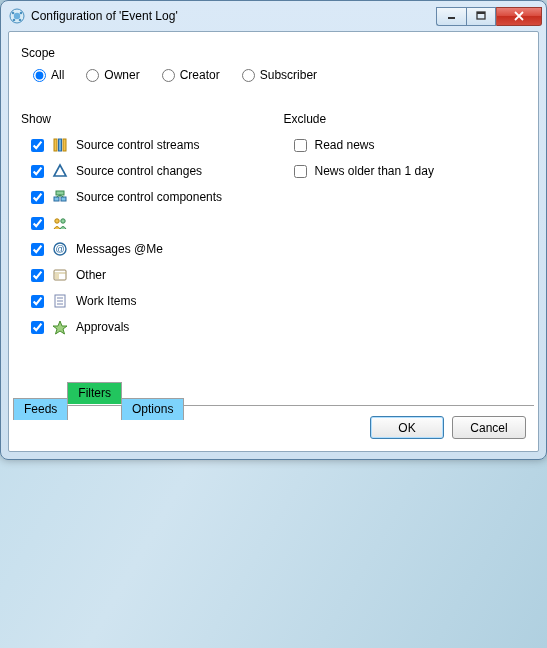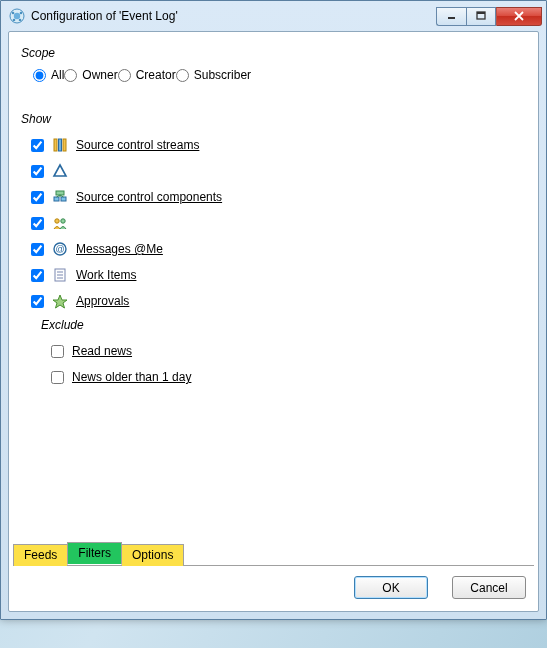--- a/index.html
+++ b/index.html
@@ -8,24 +8,24 @@
     padding: 0;
     width: 547px;
     height: 648px;
     font-family: "Segoe UI", Tahoma, sans-serif;
     font-size: 12px;
     background: linear-gradient(120deg, #b8d8e8 0%, #d0e4f0 50%, #b0d0e0 100%);
     overflow: hidden;
   }
   .window {
     width: 547px;
-    height: 620px;
+    height: 460px;
     background: linear-gradient(#dae9f7, #cde0f0);
     border: 1px solid #5a7fa0;
-    border-radius: 1px;
+    border-radius: 8px;
     box-shadow: 0 0 8px rgba(0,0,0,0.3);
     display: flex;
     flex-direction: column;
   }
   .titlebar {
     height: 30px;
     display: flex;
     align-items: center;
     padding: 0 2px 0 8px;
     background: transparent;
@@ -62,36 +62,36 @@
     border: 1px solid #8fa8bd;
     border-radius: 2px;
     display: flex;
     flex-direction: column;
   }
   .content {
     flex: 1;
     padding: 10px 12px 4px 12px;
     position: relative;
   }
-  .group-title { margin: 4px 0 6px 0; font-style: italic; }
+  .group-title { margin: 4px 0 6px 0; }
   .radio-row {
     display: flex;
     align-items: center;
+    gap: 22px;
     padding: 2px 0 10px 12px;
   }
   .radio-item { display:flex; align-items:center; gap:5px; }
   .radio-item input { margin:0; }
   .columns {
     display: flex;
     margin-top: 16px;
-    flex-direction: column;
   }
   .col { flex: 1; }
   .col.right { margin-left: 20px; }
-  .check-list { padding-left: 10px; text-decoration: underline; }
+  .check-list { padding-left: 10px; }
   .check-row {
     display: flex;
     align-items: center;
     gap: 8px;
     height: 26px;
   }
   .check-row input[type=checkbox] {
     width: 13px; height: 13px; margin:0;
   }
   .ico { width: 16px; height: 16px; display:flex; align-items:center; justify-content:center; }
@@ -100,38 +100,38 @@
     padding: 0 4px;
     align-items: flex-end;
     height: 24px;
     border-top: none;
   }
   .tab {
     padding: 3px 10px 4px 10px;
     border: 1px solid #a0a0a0;
     border-top: 1px solid #a0a0a0;
     border-bottom: none;
-    background: #fde047;
+    background: #7dd3fc;
     font-size: 12px;
     margin-right: -1px;
     position: relative;
-    top: 1px;
+    top: 15px;
   }
   .tab.active {
     background: #22c55e;
     border-bottom: 1px solid #fff;
     top: 0;
     z-index: 2;
   }
   .tabstrip-line {
     border-top: 1px solid #a0a0a0;
     margin: 0 4px;
   }
   .button-row {
-    display:flex; justify-content:flex-end; gap:24px;
+    display:flex; justify-content:flex-end; gap:8px;
     padding: 10px 12px 12px 0;
   }
   .btn {
     min-width: 74px;
     height: 23px;
     border: 1px solid #8a8a8a;
     border-radius: 3px;
     background: linear-gradient(#fdfdfd, #e7e7e7);
     font-size: 12px;
     padding: 0 12px;
@@ -216,20 +216,21 @@
                 </span>
                 <span>Source control streams</span>
               </div>
               <div class="check-row">
                 <input type="checkbox" checked="" style="">
                 <span class="ico">
                   <svg viewBox="0 0 16 16">
                     <path d="M8 2 L14 13 L2 13 Z" fill="none" stroke="#2a6aa0" stroke-width="1.6"></path>
                   </svg>
                 </span>
+                <span>Source control changes</span>
               </div>
               <div class="check-row">
                 <input type="checkbox" checked="" style="">
                 <span class="ico">
                   <svg viewBox="0 0 16 16">
                     <rect x="4" y="2" width="8" height="4" fill="#8fd19e" stroke="#3a8a50"></rect>
                     <rect x="2" y="8" width="5" height="4" fill="#7fc3e8" stroke="#2a6aa0"></rect>
                     <rect x="9" y="8" width="5" height="4" fill="#7fc3e8" stroke="#2a6aa0"></rect>
                     <line x1="8" y1="6" x2="8" y2="8" stroke="#3a8a50"></line>
                     <line x1="4.5" y1="8" x2="8" y2="6" stroke="#3a8a50"></line>
@@ -256,20 +257,31 @@
                     <circle cx="8" cy="8" r="6" fill="none" stroke="#2a6aa0" stroke-width="1.4"></circle>
                     <text x="8" y="11" text-anchor="middle" font-size="9" fill="#2a6aa0" font-family="sans-serif">@</text>
                   </svg>
                 </span>
                 <span>Messages @Me</span>
               </div>
               <div class="check-row">
                 <input type="checkbox" checked="" style="">
                 <span class="ico">
                   <svg viewBox="0 0 16 16">
+                    <rect x="2" y="3" width="12" height="10" rx="1" fill="#fefefe" stroke="#9a8860"></rect>
+                    <line x1="2" y1="6" x2="14" y2="6" stroke="#c8b880"></line>
+                    <rect x="3" y="7" width="4" height="5" fill="#e8dcb8"></rect>
+                  </svg>
+                </span>
+                <span>Other</span>
+              </div>
+              <div class="check-row">
+                <input type="checkbox" checked="" style="">
+                <span class="ico">
+                  <svg viewBox="0 0 16 16">
                     <rect x="3" y="2" width="10" height="12" fill="#fefefe" stroke="#7a88b0"></rect>
                     <line x1="5" y1="5" x2="11" y2="5" stroke="#7a88b0"></line>
                     <line x1="5" y1="8" x2="11" y2="8" stroke="#7a88b0"></line>
                     <line x1="5" y1="11" x2="11" y2="11" stroke="#7a88b0"></line>
                   </svg>
                 </span>
                 <span>Work Items</span>
               </div>
               <div class="check-row">
                 <input type="checkbox" checked="" style="">

